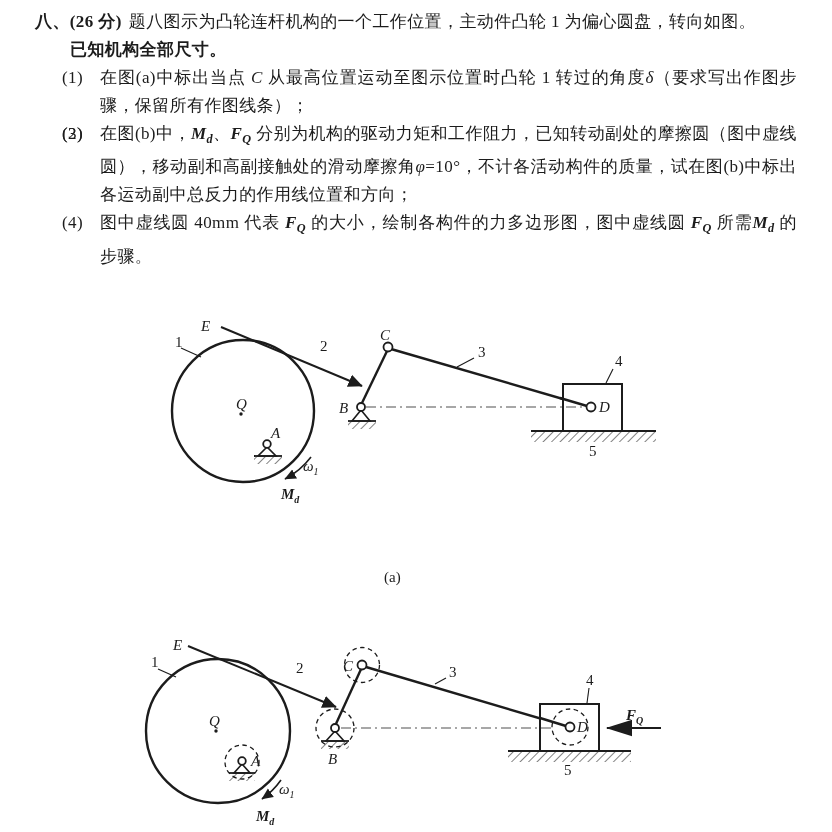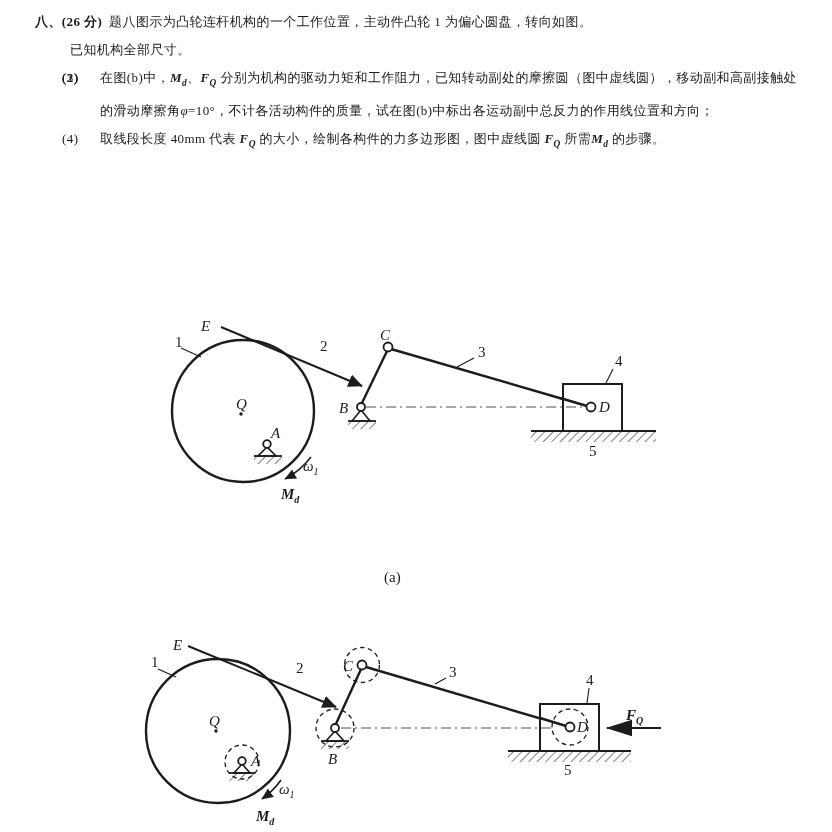--- a/index.html
+++ b/index.html
@@ -3,24 +3,24 @@
 <meta charset="utf-8">
 <style>
   html,body{margin:0;padding:0;}
   body{
     width:832px;height:832px;position:relative;background:#ffffff;
     font-family:"Liberation Serif","DejaVu Serif",serif;color:#1c1c1c;
     overflow:hidden;
   }
   .text-block{
     position:absolute;left:35px;top:8px;width:762px;
-    font-size:13px;line-height:28px;letter-spacing:0.4px;
+    font-size:17px;line-height:28px;letter-spacing:0.4px;
   }
   .intro-line{text-align:justify;}
-  .intro-line2{padding-left:35px;}
+  .intro-line2{padding-left:35px;font-weight:bold;}
   .q-item{position:relative;padding-left:65px;text-align:justify;}
   .q-num{position:absolute;left:27px;top:0;}
   .b{font-weight:bold;}
   .i{font-style:italic;}
   .bi{font-weight:bold;font-style:italic;}
   .sub{vertical-align:sub;font-size:0.72em;}
   .heading-gap{margin-right:7px;}
   svg{position:absolute;left:0;top:0;}
   .fl{font-family:"Liberation Serif","DejaVu Serif",serif;font-size:15px;fill:#1c1c1c;}
   .it{font-style:italic;}
@@ -38,31 +38,32 @@
 </head>
 <body>
 
 <div class="text-block">
   <div class="intro-line">
     <span class="b heading-gap">八、(26 分)</span><span>题八图示为凸轮连杆机构的一个工作位置，主动件凸轮 1 为偏心圆盘，转向如图。</span>
   </div>
   <div class="intro-line2">已知机构全部尺寸。</div>
   <div class="q-item">
     <span class="q-num">(1)</span>
+    <span class="q-text"><span>在图(a)中标出当点 </span><span class="i">C</span><span> 从最高位置运动至图示位置时凸轮 1 转过的角度</span><span class="i">δ</span><span>（要求写出作图步骤，保留所有作图线条）；</span></span>
   </div>
   <div class="q-item">
     <span class="q-num">(2)</span>
   </div>
   <div class="q-item">
     <span class="q-num">(3)</span>
     <span class="q-text"><span>在图(b)中，</span><span class="bi">M</span><span class="bi sub">d</span><span>、</span><span class="bi">F</span><span class="bi sub">Q</span><span> 分别为机构的驱动力矩和工作阻力，已知转动副处的摩擦圆（图中虚线圆），移动副和高副接触处的滑动摩擦角</span><span class="i">φ</span><span>=10°，不计各活动构件的质量，试在图(b)中标出各运动副中总反力的作用线位置和方向；</span></span>
   </div>
   <div class="q-item">
     <span class="q-num">(4)</span>
-    <span class="q-text"><span>取线段长度 40mm 代表 </span><span class="bi">F</span><span class="bi sub">Q</span><span> 的大小，绘制各构件的力多边形图，图中虚线圆 </span><span class="bi">F</span><span class="bi sub">Q</span><span> 所需</span><span class="bi">M</span><span class="bi sub">d</span><span> 的步骤。</span></span>
+    <span class="q-text"><span>图中虚线圆 40mm 代表 </span><span class="bi">F</span><span class="bi sub">Q</span><span> 的大小，绘制各构件的力多边形图，图中虚线圆 </span><span class="bi">F</span><span class="bi sub">Q</span><span> 所需</span><span class="bi">M</span><span class="bi sub">d</span><span> 的步骤。</span></span>
   </div>
 </div>
 
 <svg width="832" height="832" viewBox="0 0 832 832">
   <defs>
     <pattern id="hatch" width="6" height="12" patternUnits="userSpaceOnUse" patternTransform="rotate(45)">
       <line x1="0" y1="0" x2="0" y2="12" stroke="#1c1c1c" stroke-width="1.1"></line>
     </pattern>
     <marker id="arr" viewBox="0 0 10 10" refX="8.5" refY="5" markerWidth="8" markerHeight="8" orient="auto-start-reverse">
       <path d="M0,1 L9,5 L0,9 z" fill="#1c1c1c"></path>

